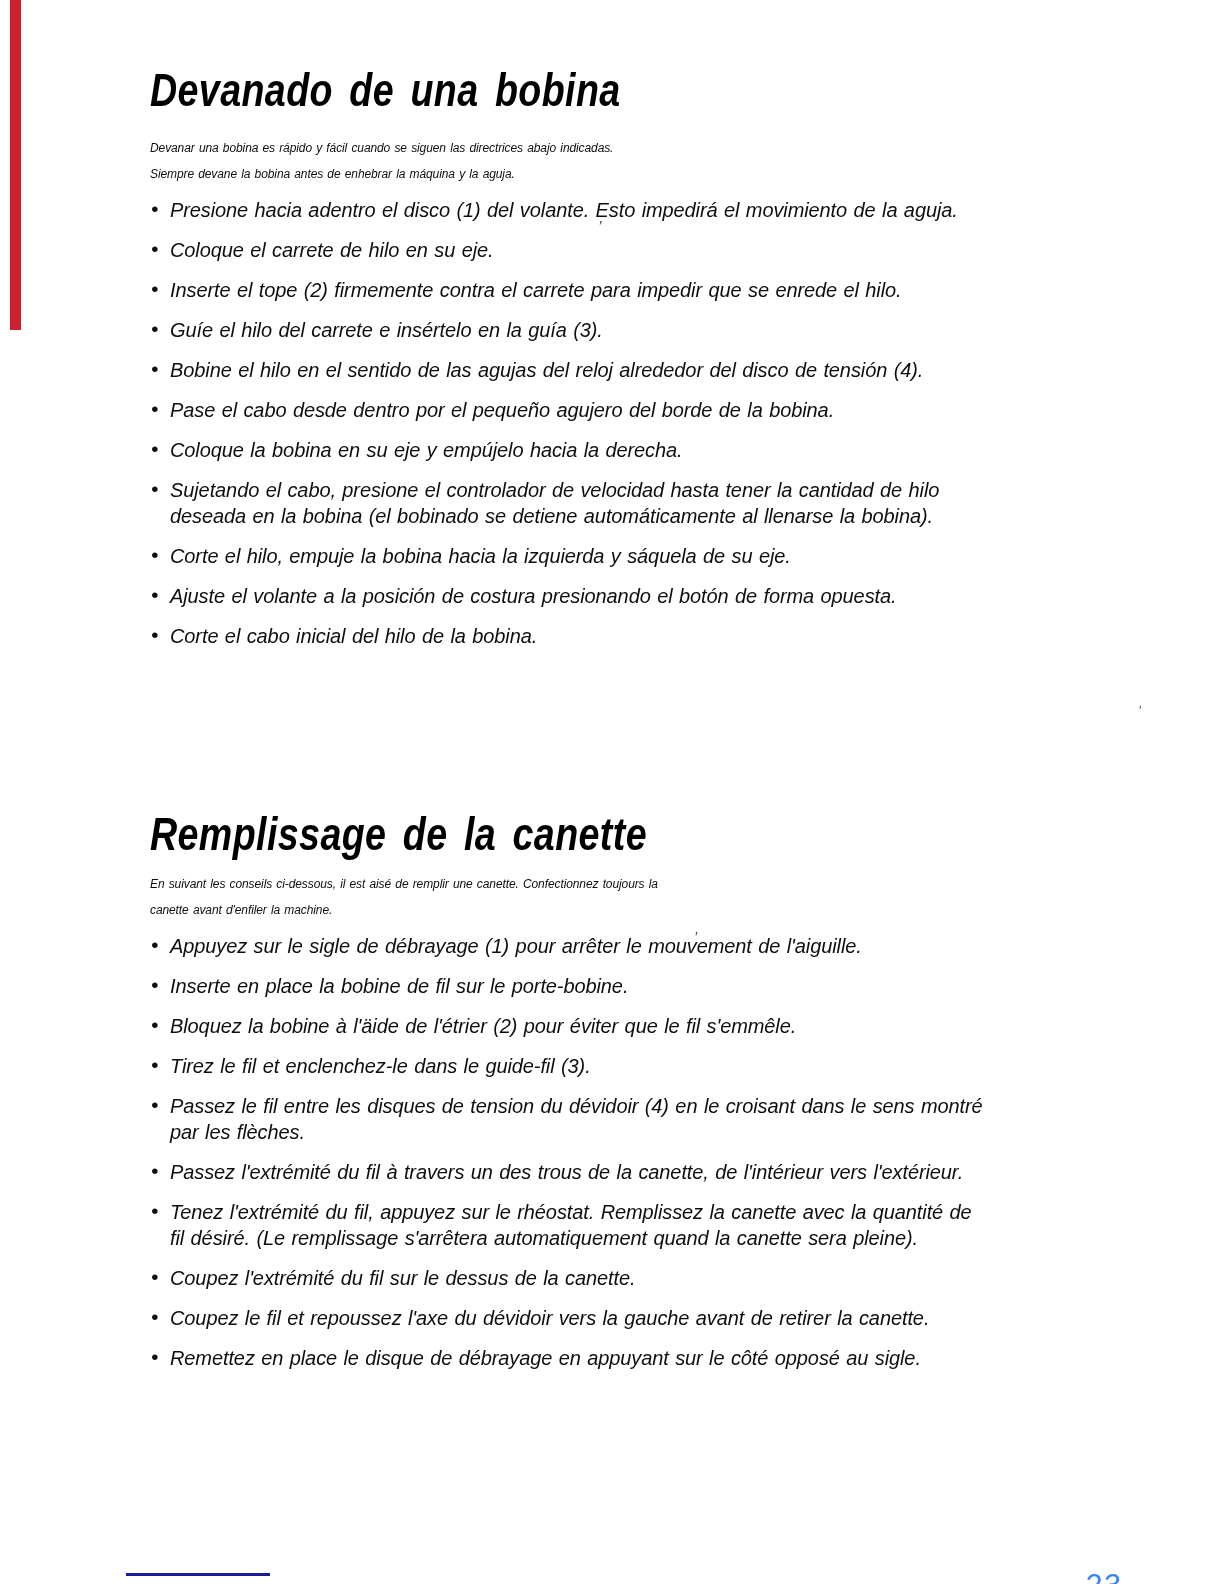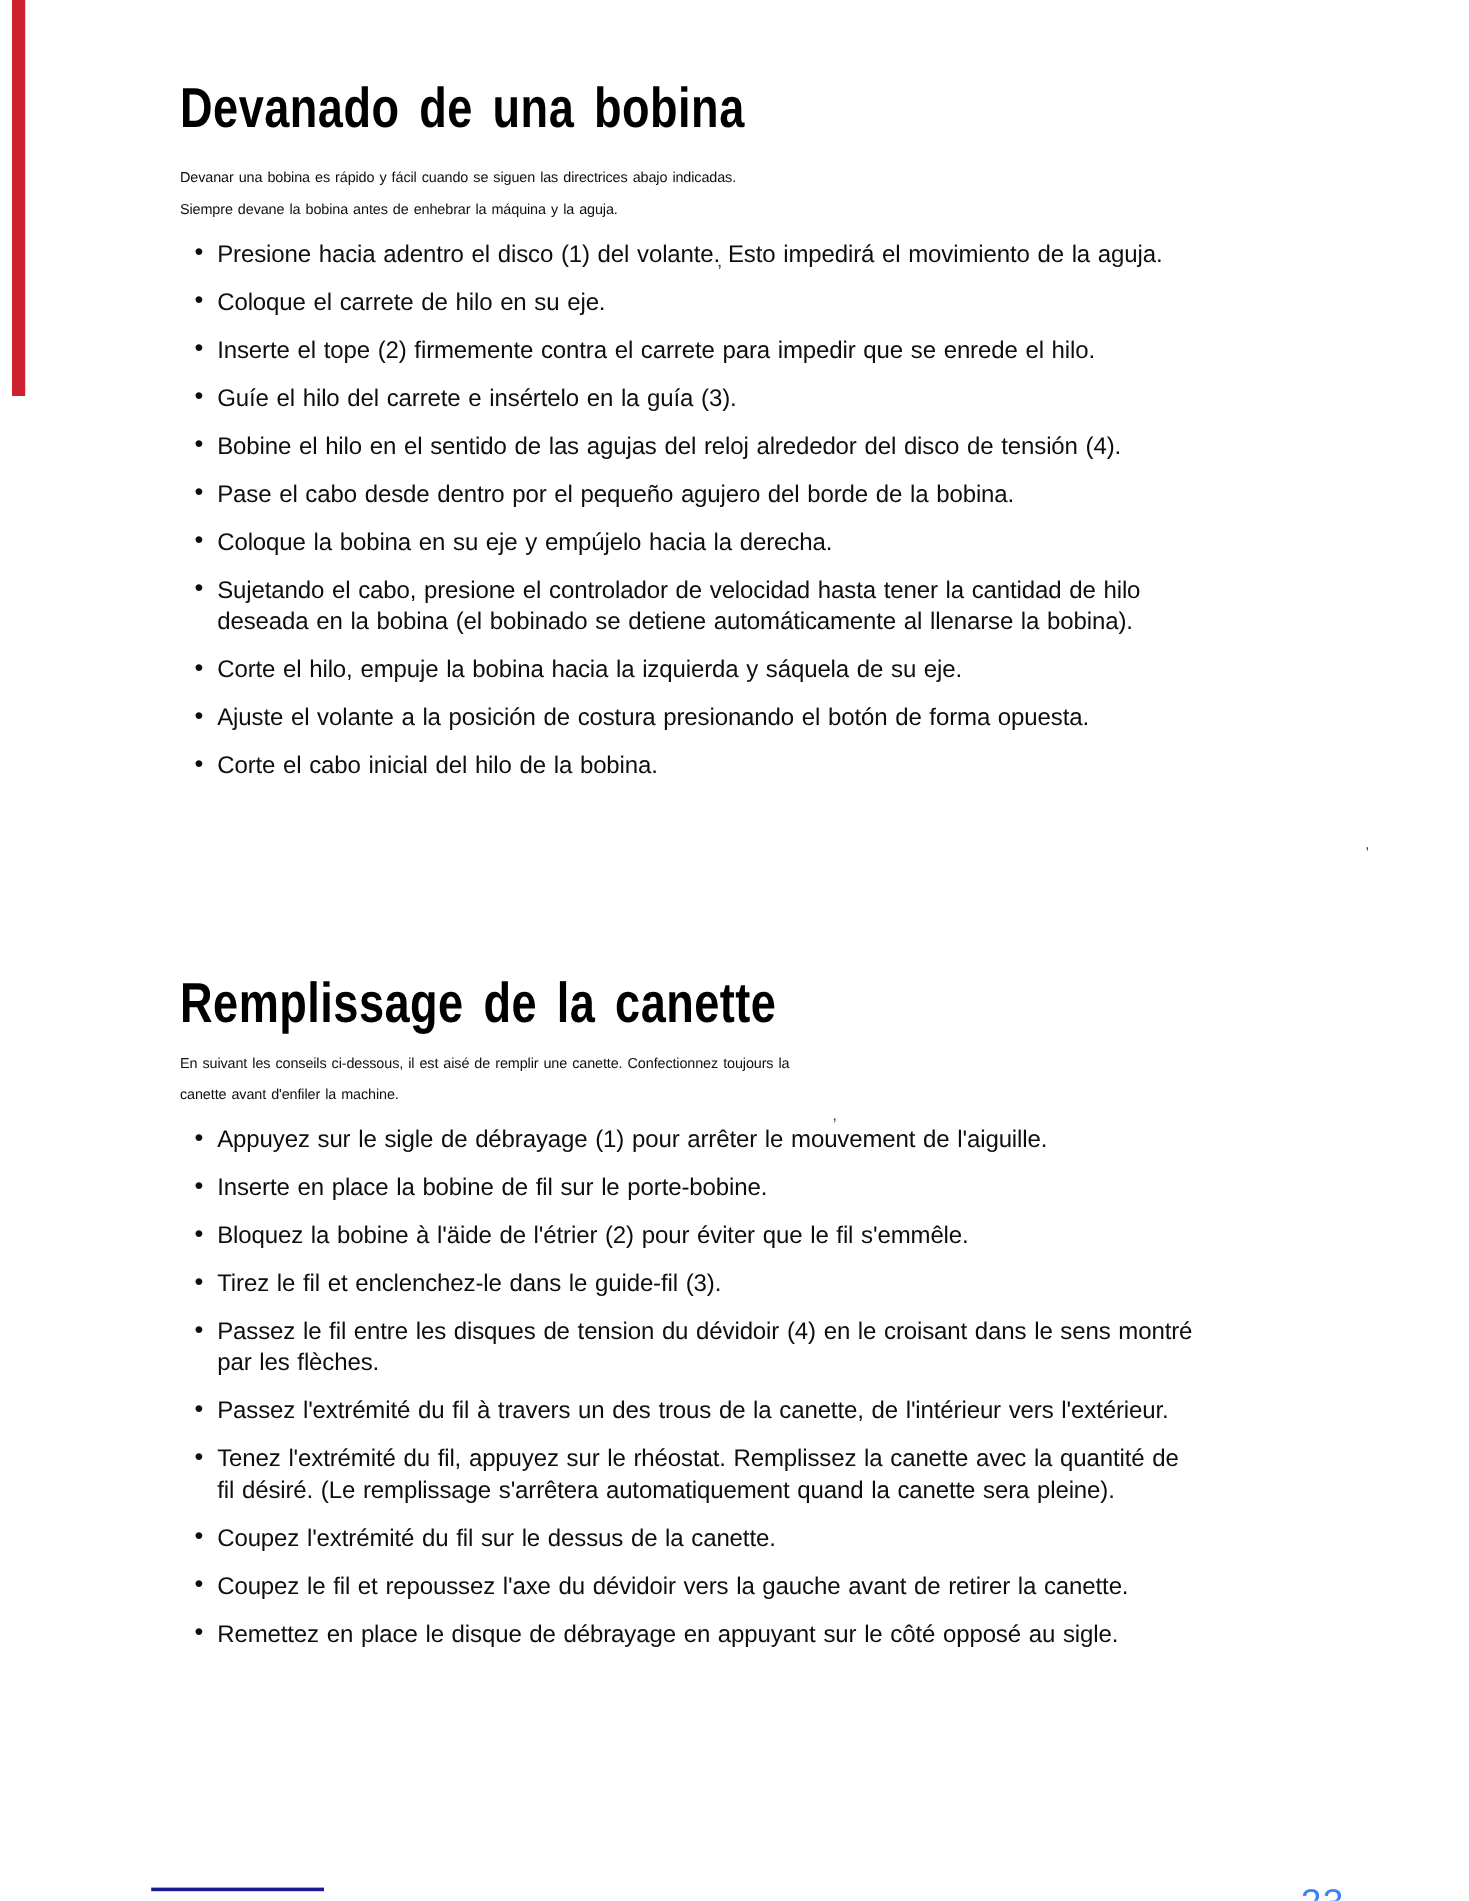--- a/index.html
+++ b/index.html
@@ -4,21 +4,21 @@
 <style>
   html, body { margin: 0; padding: 0; }
   body {
     width: 1224px; height: 1584px;
     background: #ffffff;
     position: relative;
     overflow: hidden;
     font-family: "Liberation Sans", sans-serif;
     color: #0e0e0e;
   }
-  .page { position: relative; width: 1224px; height: 1584px; }
+  .page { position: relative; width: 1224px; height: 1584px; font-style: italic; }
 
   .edge-mark {
     position: absolute; left: 10px; top: 0;
     width: 11px; height: 330px;
   }
 
   .content {
     position: absolute; left: 150px; top: 66px;
     width: 975px;
   }
@@ -35,21 +35,21 @@
   .section-fr { margin-top: 161px; }
   .section-fr .section-title { margin-bottom: 14px; }
 
   p.section-intro {
     margin: 0 0 10px 0;
     font-size: 12px; line-height: 26px;
     letter-spacing: -0.1px; word-spacing: 1px;
     white-space: pre-line;
   }
 
-  ul.instruction-list { list-style: none; margin: 12px; padding: 0; }
+  ul.instruction-list { list-style: none; margin: 1px; padding: 0; }
   ul.instruction-list li {
     position: relative;
     padding-left: 19px;
     margin-bottom: 14px;
     font-size: 20px; line-height: 26px;
     letter-spacing: -0.1px; word-spacing: 1px;
     white-space: pre-line;
   }
   ul.instruction-list li::before {
     content: "\2022";

